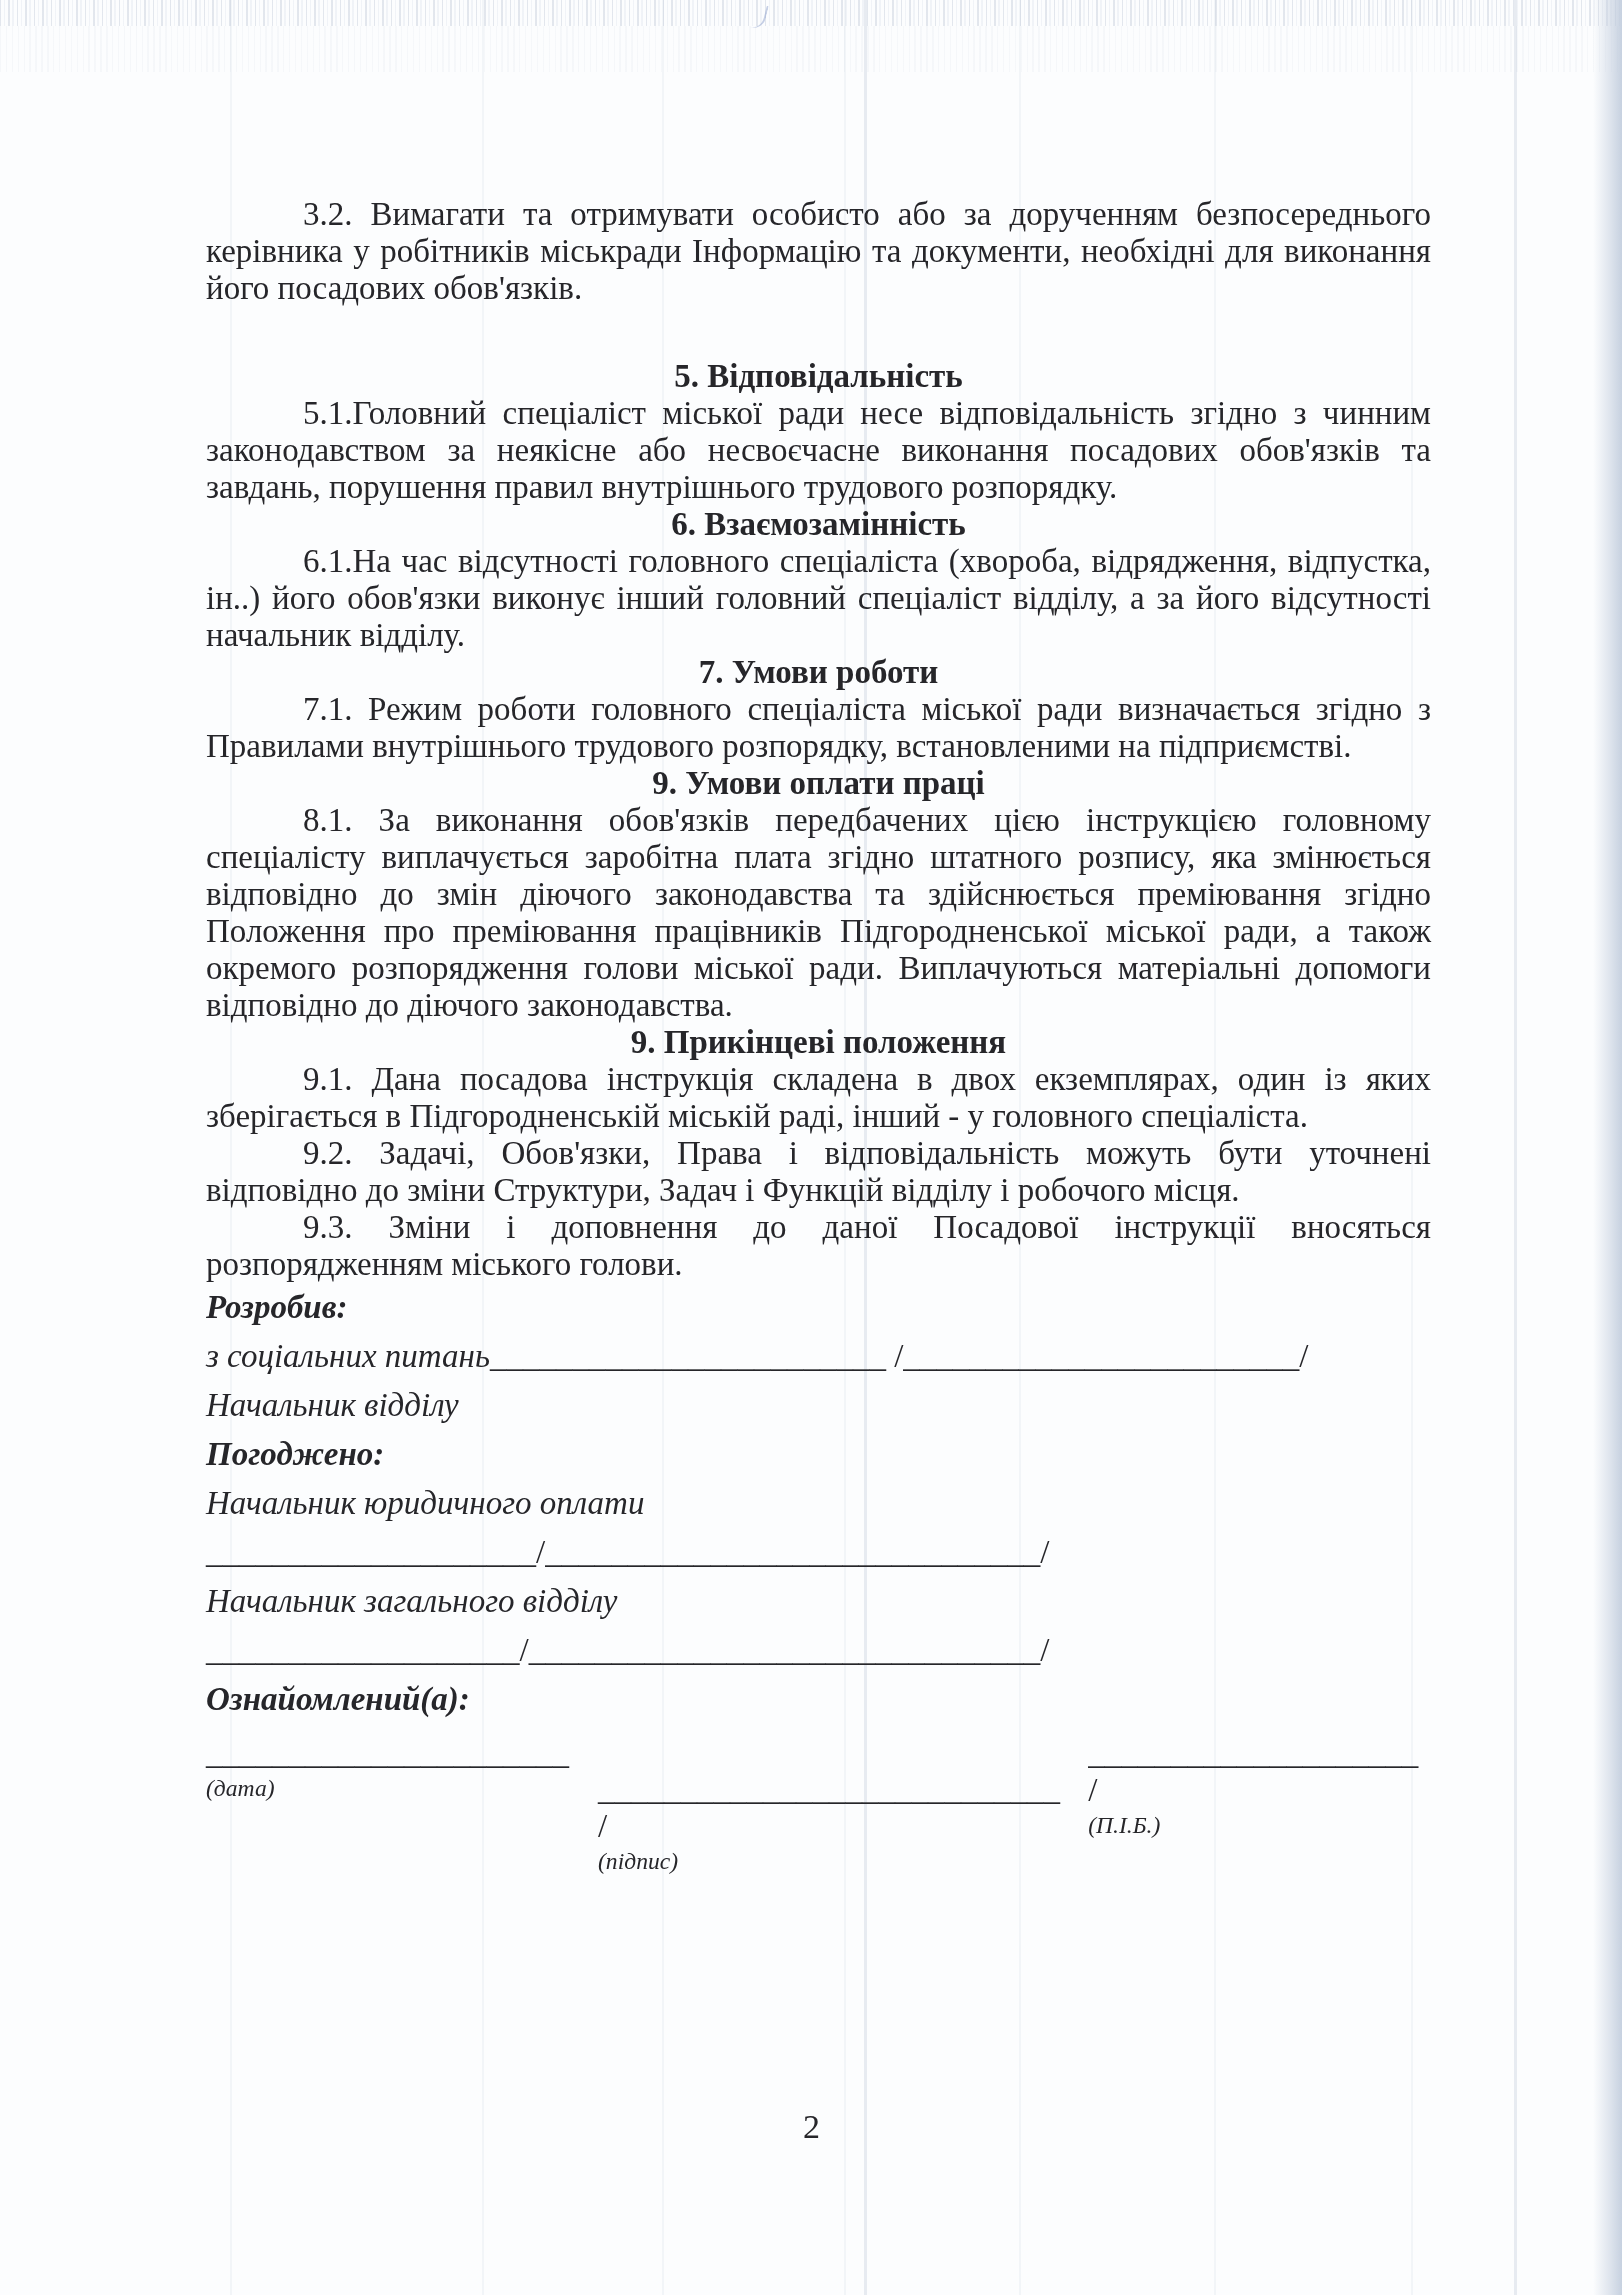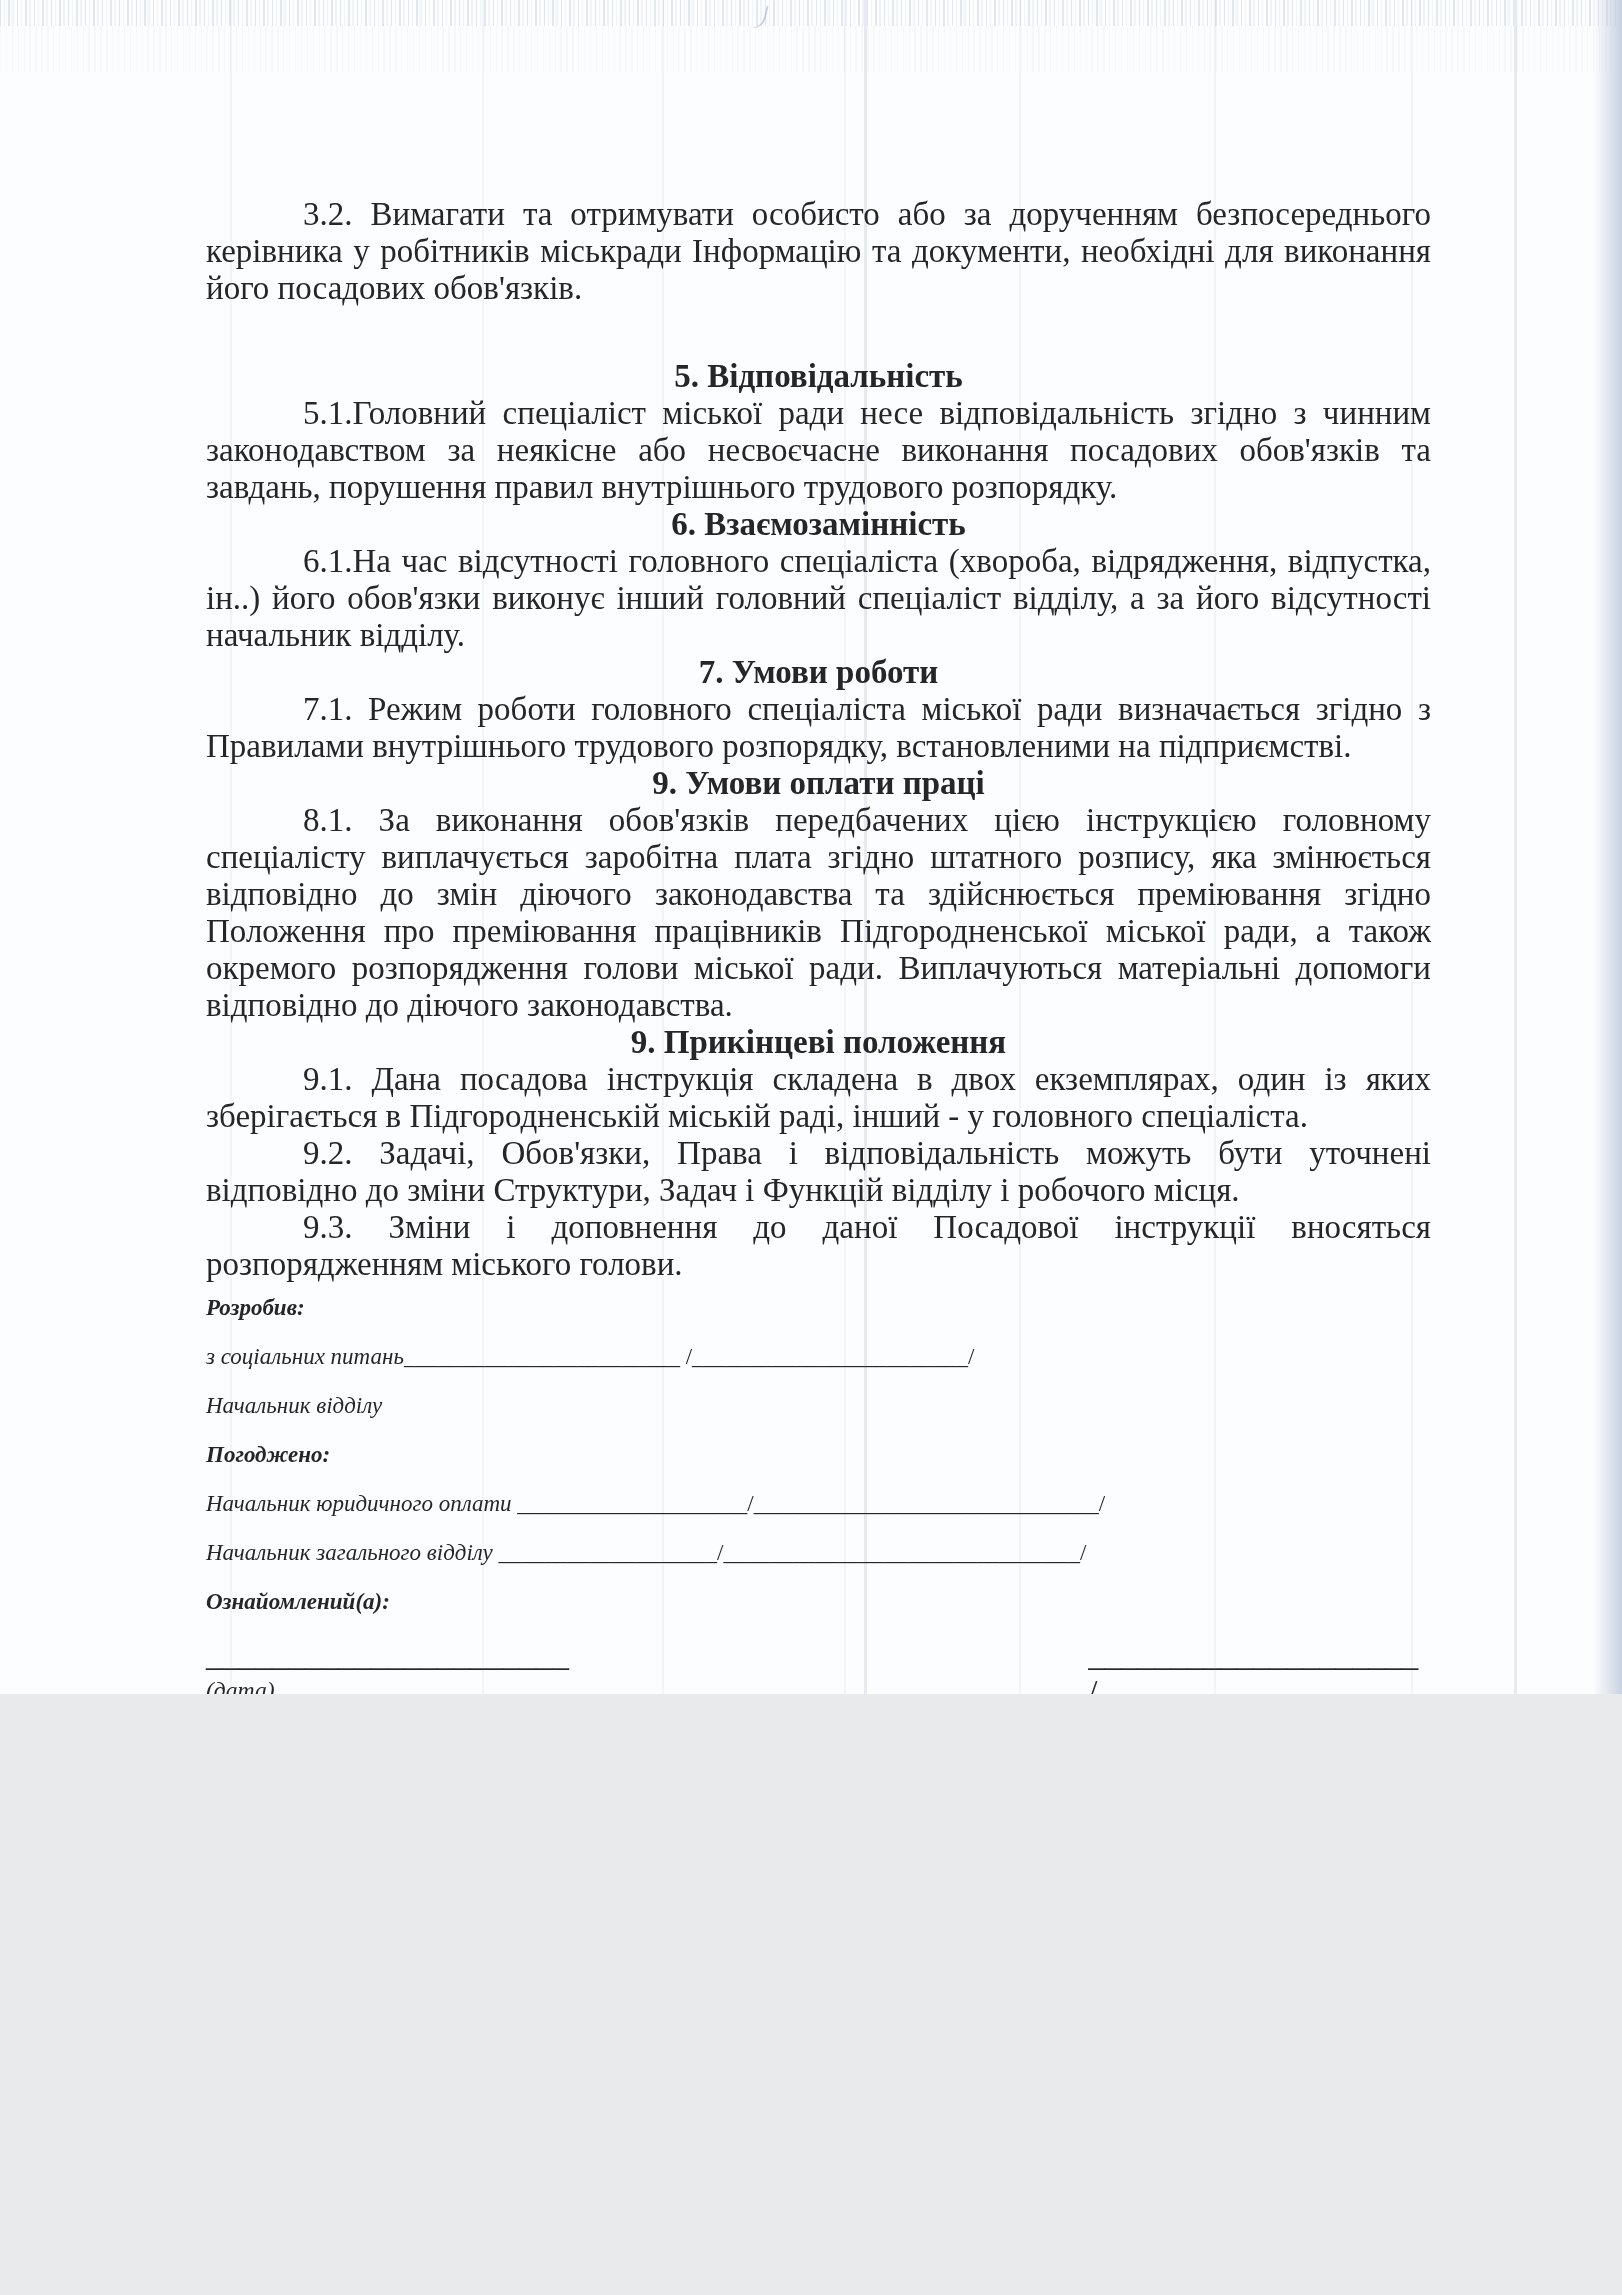--- a/index.html
+++ b/index.html
@@ -1,18 +1,18 @@
 <!DOCTYPE html>
 <html style="font-size:10.5px"><head>
 <meta charset="utf-8">
 <style>
   html,body{margin:0;padding:0;background:#e9eaec;}
   .page{
     position:relative;
-    width:1623px;height:1694px;
+    width:1623px;height:2295px;
     background:#fcfdfe;
     overflow:hidden;
     font-family:"Liberation Serif","DejaVu Serif",serif;
     color:#26262a;
   }
   
   .top-noise{
     position:absolute;top:0;left:0;right:0;height:26px;
     background:repeating-linear-gradient(90deg,
       rgba(100,120,155,0.28) 0 1.3px, rgba(0,0,0,0) 1.3px 3.9px,
@@ -37,21 +37,21 @@
     border-right:2.6px solid rgba(130,150,200,0.45);
     border-radius:0 0 13px 0;transform:rotate(14deg);
   }
   
   .content{position:absolute;top:0;left:206px;width:1225px;}
   .body{font-size:33px;line-height:37px;text-align:justify;margin:0;}
   .indent{text-indent:97px;}
   .first-block{margin-top:196px;}
   .sec{font-size:33px;line-height:37px;font-weight:bold;text-align:center;margin:0;}
   .mt-gap{margin-top:51px;}
-  .sig{font-size:23px;line-height:49px;font-style:italic;margin:0;}
+  .sig{font-size:33px;line-height:49px;font-style:italic;margin:0;}
   .sig.bold{font-weight:bold;}
   .blank-run{font-style:normal;letter-spacing:0;}
   .ack-row{display:flex;margin-top:10.5px;font-size:33px;line-height:37px;font-style:normal;}
   .ack-col{text-align:left;}
   .ack-col .caption{display:block;font-size:23.6px;line-height:30px;font-style:italic;margin-top:1.3px;}
   .c2{margin-left:29px;margin-top:36px;}
   .c3{margin-left:17px;}
   .page-num{position:absolute;top:2108px;left:0;width:1623px;text-align:center;font-size:34px;}
 </style>
 </head>

